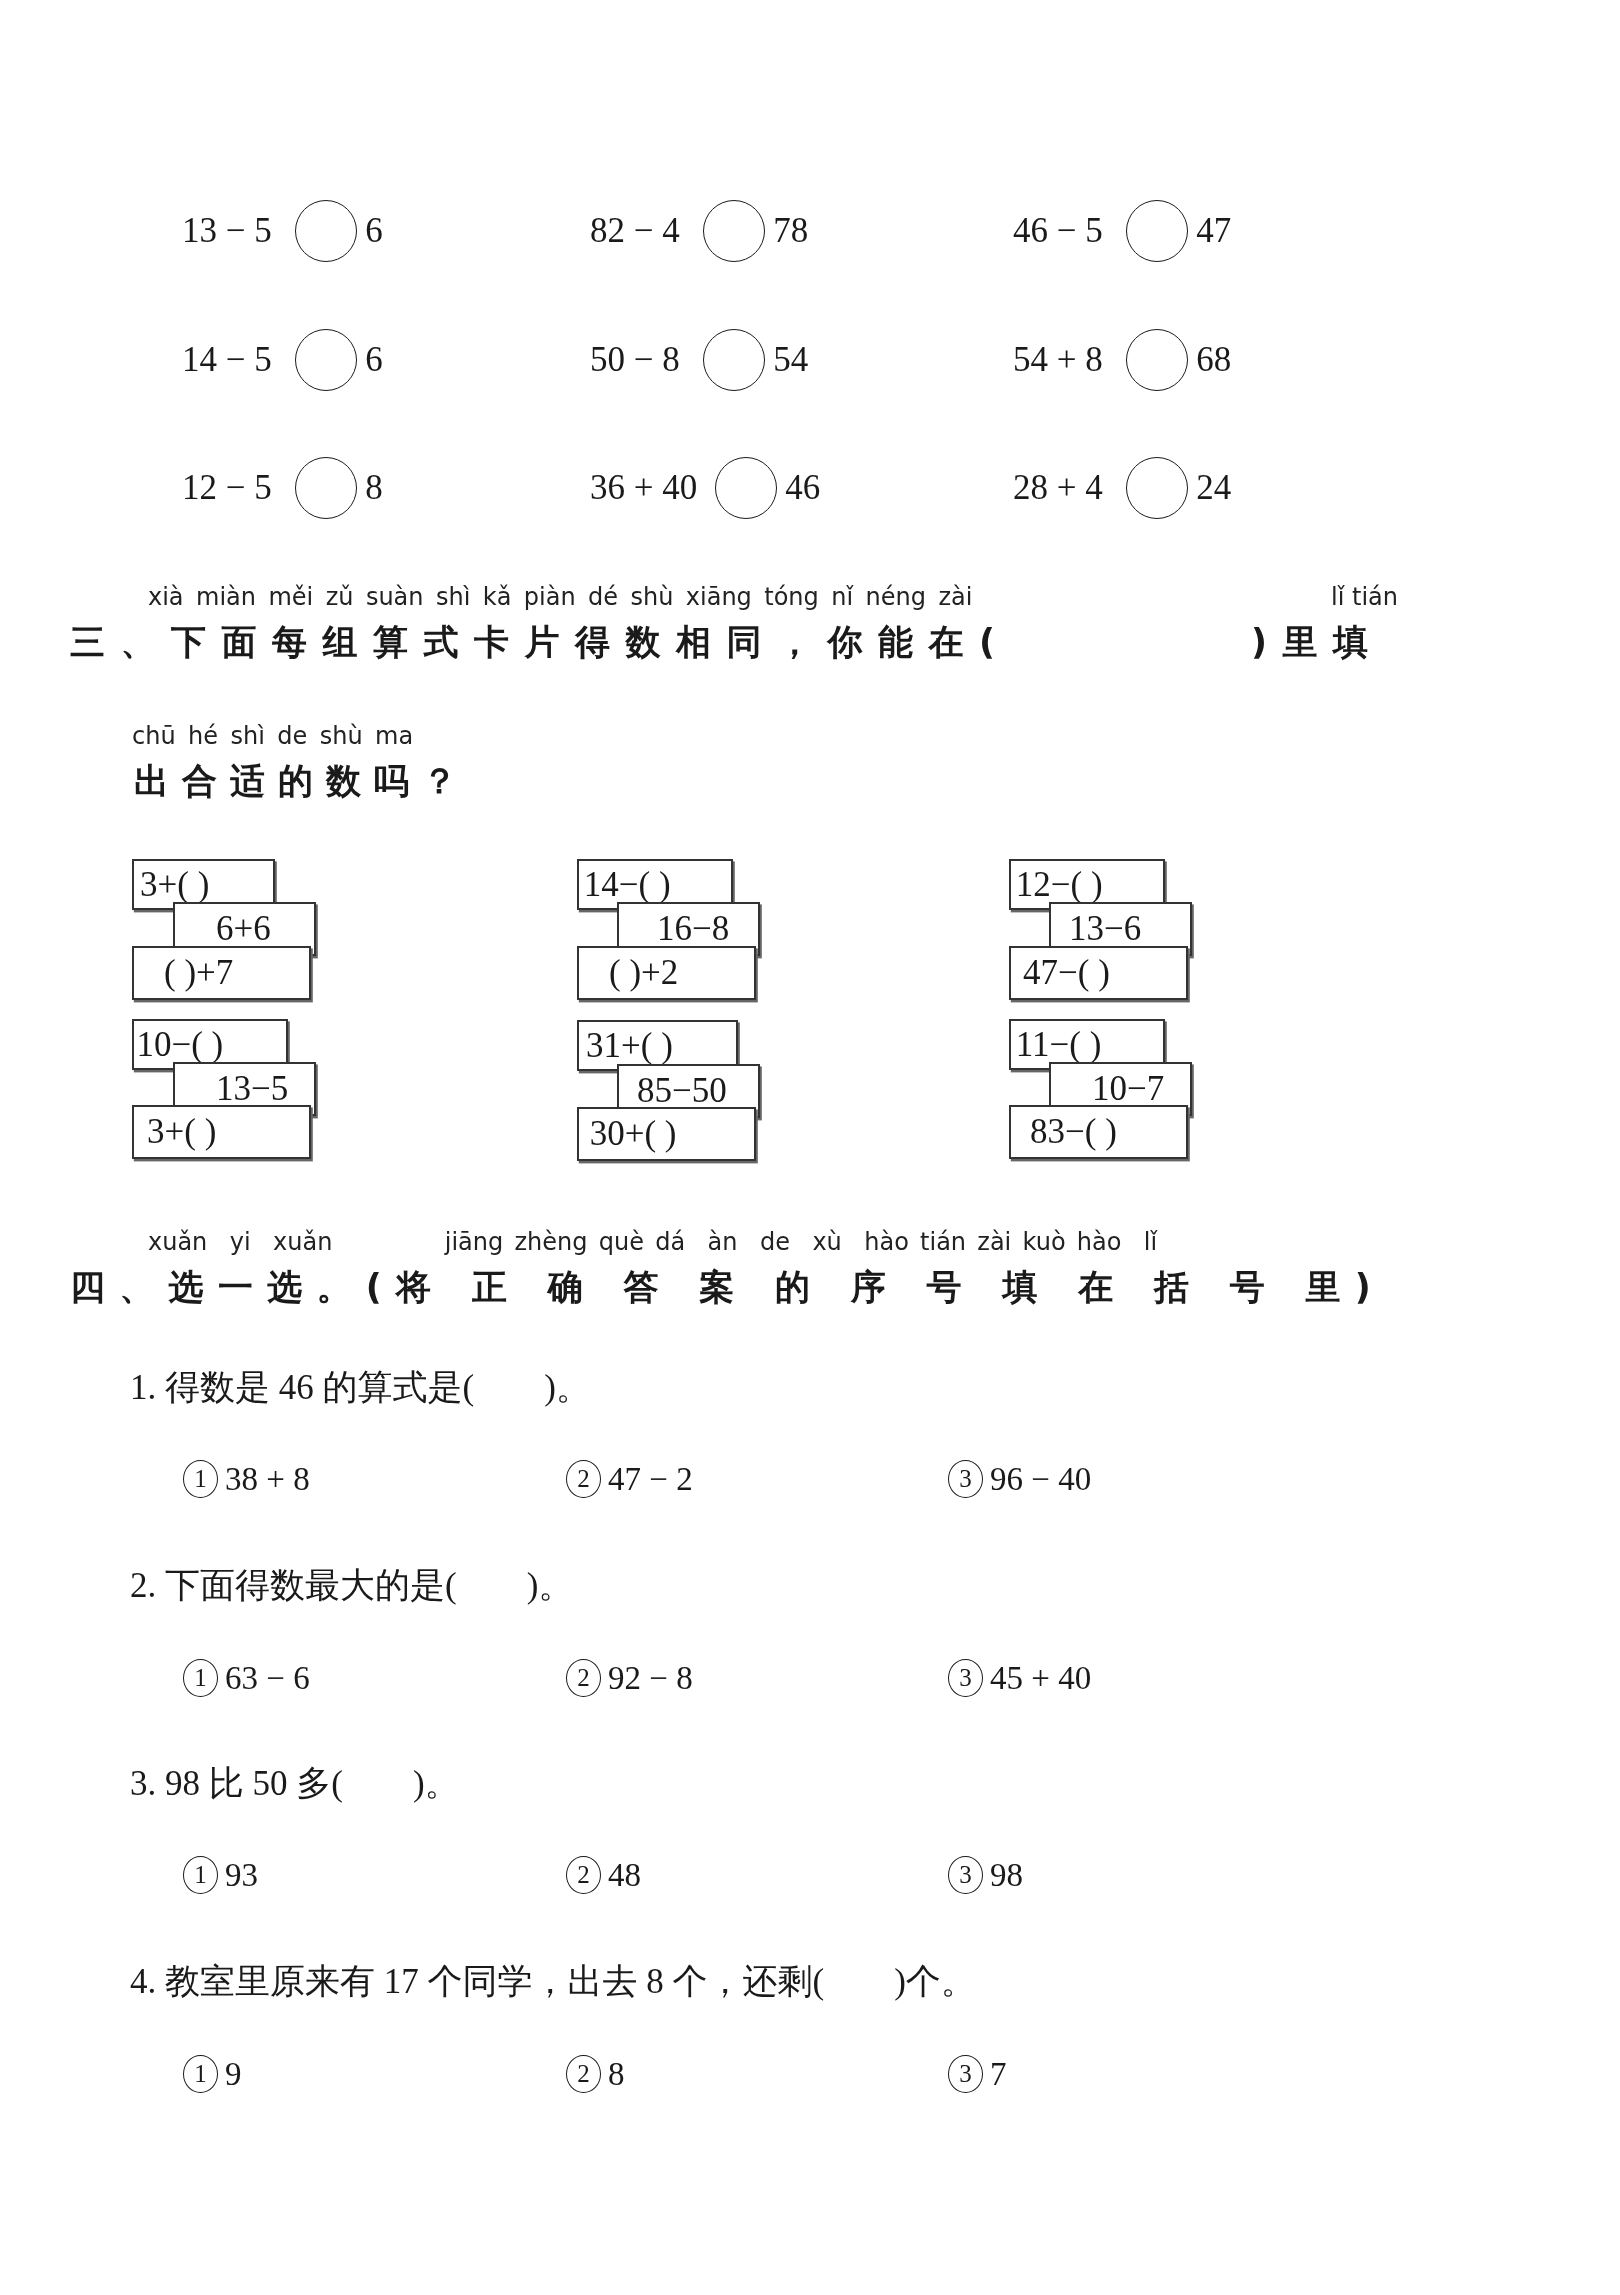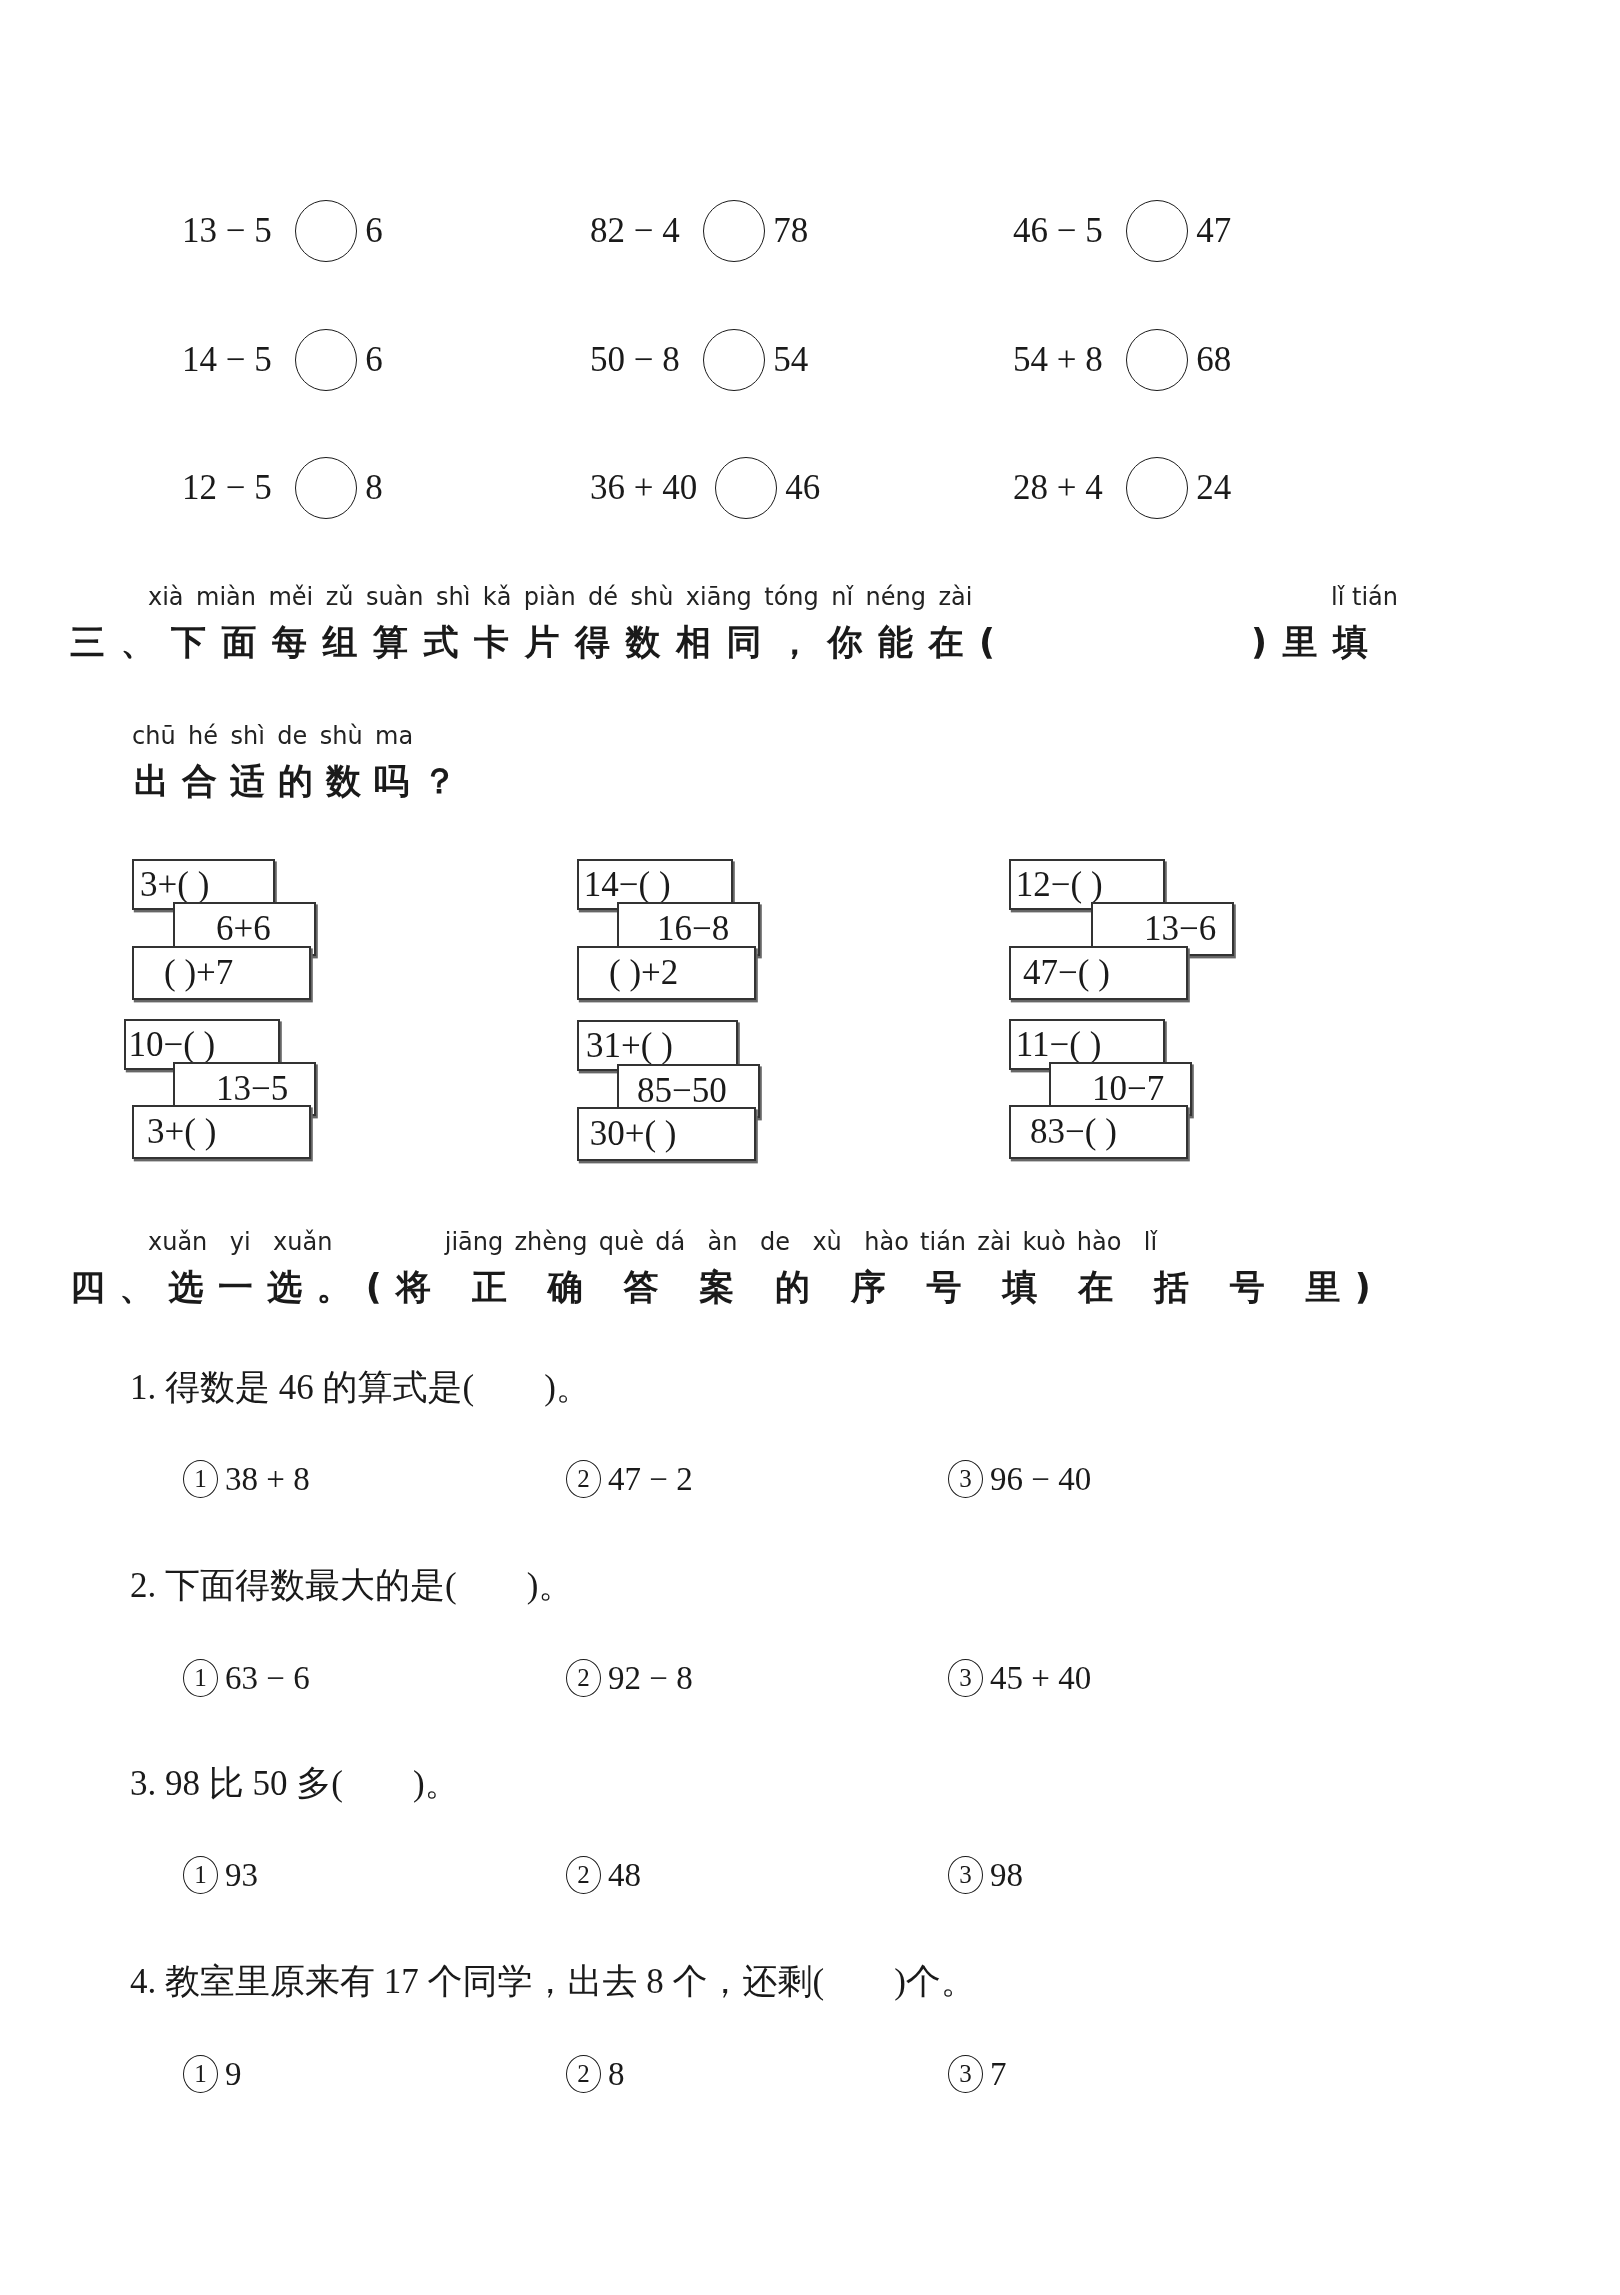--- a/index.html
+++ b/index.html
@@ -98,28 +98,28 @@
 <div class="card" style="left:617px; top:902px; width:143px; height:54px; padding-left:38px;">
     <span>16−8</span>
   </div>
 <div class="card" style="left:577px; top:946px; width:179px; height:54px; padding-left:30px;">
     <span>(      )+2</span>
   </div>
 
 <div class="card" style="left:1009px; top:859px; width:156px; height:51px; padding-left:4.8px;">
     <span>12−(      )</span>
   </div>
-<div class="card" style="left:1091px; top:902px; width:143px; height:54px; padding-left:51px;">
+<div class="card" style="left:1049px; top:902px; width:143px; height:54px; padding-left:18px;">
     <span>13−6</span>
   </div>
 <div class="card" style="left:1009px; top:946px; width:179px; height:54px; padding-left:12px;">
     <span>47−(      )</span>
   </div>
 
-<div class="card" style="left:124px; top:1019px; width:156px; height:51px; padding-left:2.4px;">
+<div class="card" style="left:132px; top:1019px; width:156px; height:51px; padding-left:2.4px;">
     <span>10−(      )</span>
   </div>
 <div class="card" style="left:173px; top:1062px; width:143px; height:54px; padding-left:41px;">
     <span>13−5</span>
   </div>
 <div class="card" style="left:132px; top:1105px; width:179px; height:54px; padding-left:13px;">
     <span>3+(      )</span>
   </div>
 
 <div class="card" style="left:577px; top:1020px; width:161px; height:51px; padding-left:7.1px;">

